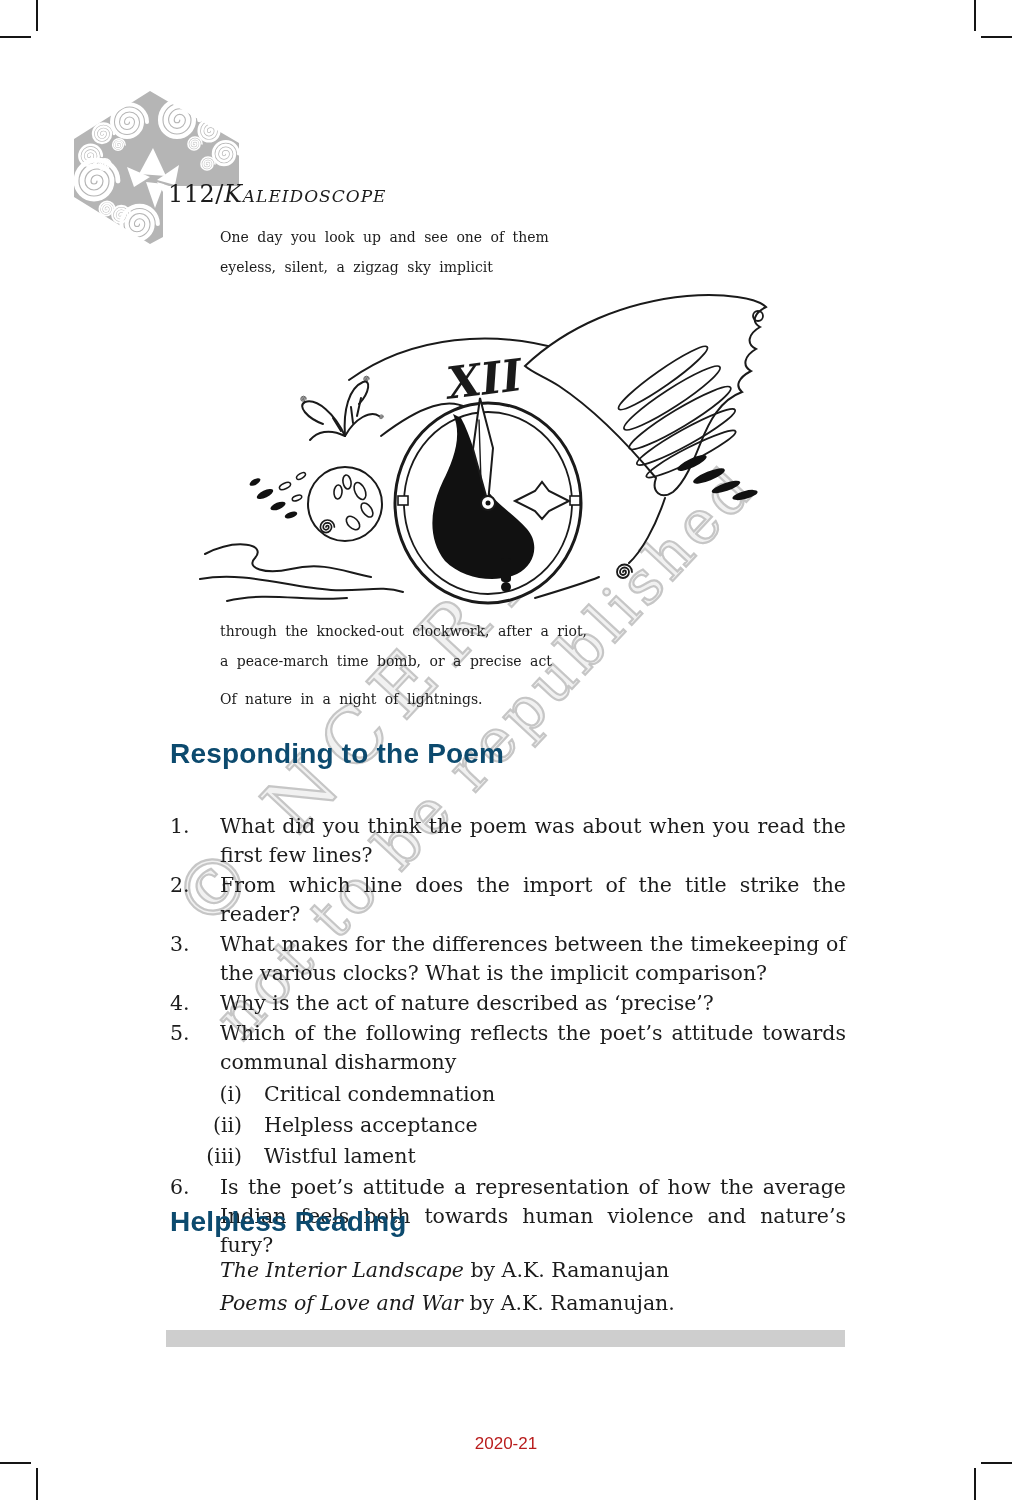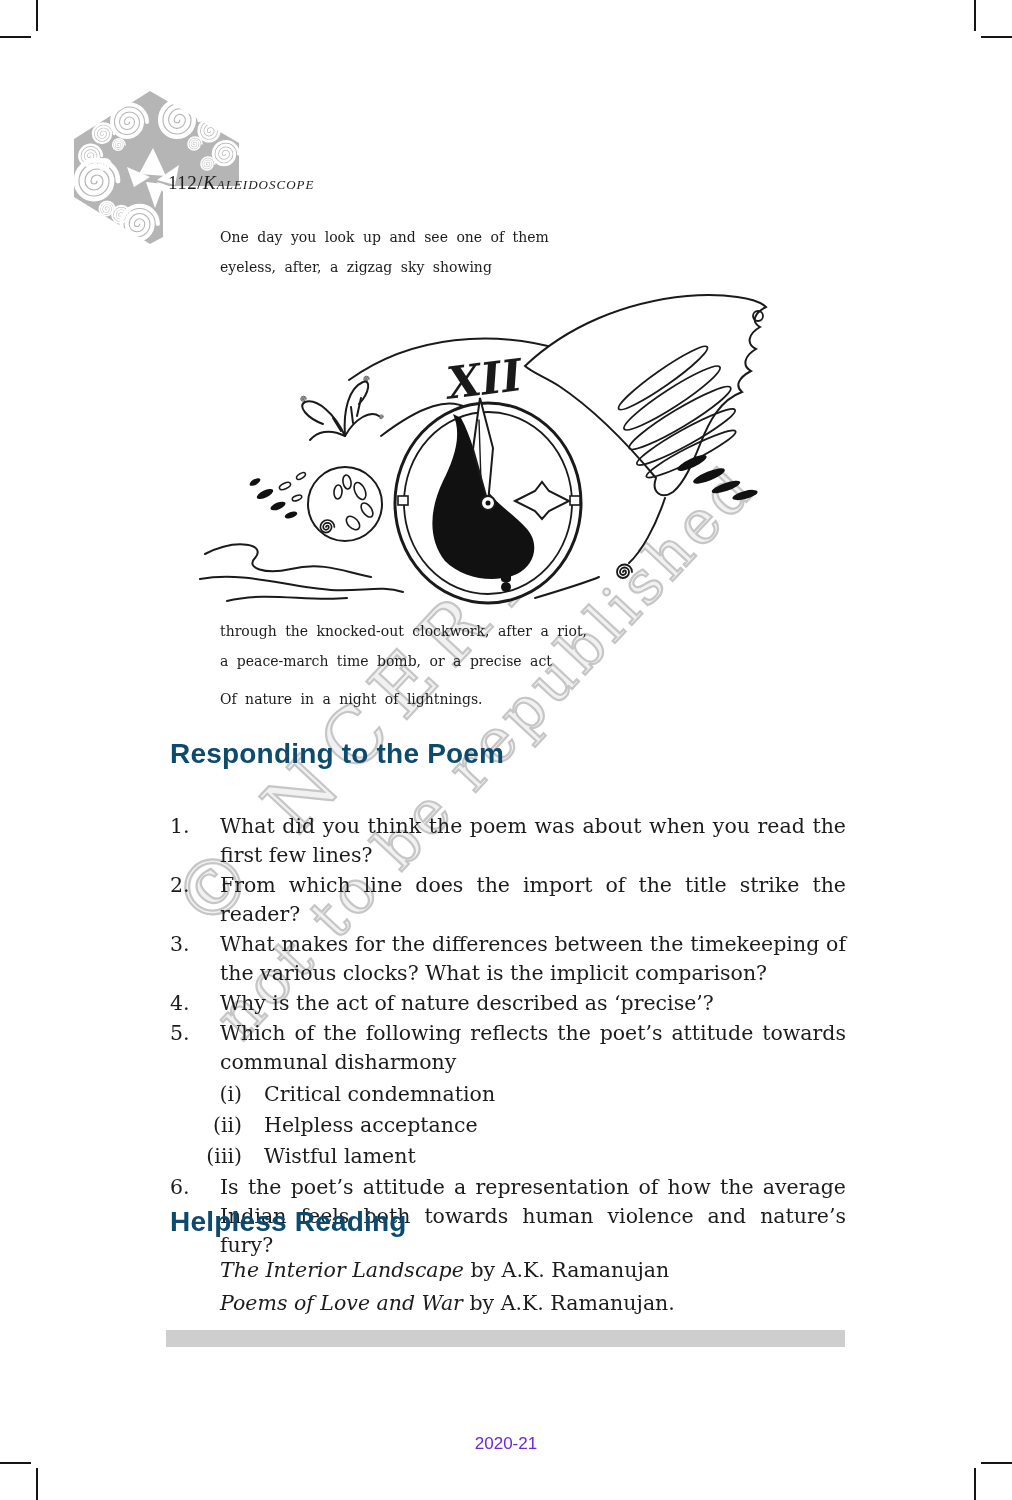--- a/index.html
+++ b/index.html
@@ -10,21 +10,21 @@
   
   .watermark{position:absolute;left:110px;top:590px;width:780px;height:320px;
              transform:rotate(-47deg);z-index:1;pointer-events:none;
              font-family:"DejaVu Serif",serif;color:#f1f1f1;
              -webkit-text-stroke:2.2px #c6c6c6;text-align:left;}
   .wm-line1{font-size:76px;letter-spacing:16px;margin:0 0 26px 56px;}
   .wm-line2{font-size:60px;letter-spacing:5px;margin-left:0px;}
   .content{position:absolute;left:0;top:0;width:1012px;height:1500px;z-index:2;}
   
   .ornament{position:absolute;left:73px;top:88px;width:168px;height:158px;}
-  .header{position:absolute;left:168px;top:172px;font-size:19px;letter-spacing:.5px;font-family:Liberation Serif, serif;}
+  .header{position:absolute;left:168px;top:180px;font-size:24px;letter-spacing:.5px;}
   .book-title{font-variant:small-caps;font-style:italic;letter-spacing:1px;}
   
   .poem{position:absolute;left:220px;font-size:14px;line-height:30px;word-spacing:4px;white-space:nowrap;}
   .poem1{top:222px;}
   .poem2{top:616px;}
   .poem3{top:684px;}
   
   .illus{position:absolute;left:195px;top:286px;width:580px;height:322px;}
   
   .sec-head{position:absolute;left:170px;font-family:"Liberation Sans","DejaVu Sans",sans-serif;
@@ -40,21 +40,21 @@
   .opt{display:flex;line-height:28px;margin:3px 0;}
   .opt-num{width:72px;flex:0 0 72px;text-align:right;}
   .opt-text{margin-left:22px;}
   
   .readings{position:absolute;left:220px;top:1254px;font-size:20.5px;line-height:33px;}
   .r-title{font-style:italic;}
   
   .gray-bar{position:absolute;left:166px;top:1330px;width:679px;height:17px;background:#cecece;}
   
   .footer{position:absolute;left:0;top:1434px;width:1012px;text-align:center;
-          font-family:"Liberation Sans","DejaVu Sans",sans-serif;font-size:17px;color:#6d28d9;}
+          font-family:"Liberation Sans","DejaVu Sans",sans-serif;font-size:17px;color:#b91c1c;}
 </style>
 </head>
 <body>
 
 <div class="page">
 
   <div class="crop" style="left:36px;top:0;width:2px;height:31px"></div>
   <div class="crop" style="left:0;top:36px;width:31px;height:2px"></div>
   <div class="crop" style="left:974px;top:0;width:2px;height:31px"></div>
   <div class="crop" style="left:981px;top:36px;width:31px;height:2px"></div>
@@ -103,21 +103,21 @@
         </g>
       </svg>
     </div>
 
     <div class="header">
       <span>112</span><span>/</span><span class="book-title">Kaleidoscope</span>
     </div>
 
     <div class="poem poem1">
       <div>One day you look up and see one of them</div>
-      <div>eyeless, after, a zigzag sky showing</div>
+      <div>eyeless, silent, a zigzag sky implicit</div>
     </div>
 
     <div class="illus">
       <svg width="580" height="322" viewBox="0 0 580 322" fill="none" stroke="#1a1a1a" stroke-width="2" stroke-linecap="round">
         <defs>
           <path id="spk" d="M 0 0 a 2 2 0 0 1 4 0 a 4 4 0 0 1 -8 0 a 6 6 0 0 1 12 0 a 8 8 0 0 1 -16 0 a 10 10 0 0 1 20 0" fill="none" stroke="#1a1a1a" stroke-width="2.4" stroke-linecap="round"></path>
         </defs>
 
         <path d="M154,94 C218,48 300,44 368,64"></path>
         <path d="M186,150 C228,118 254,112 272,122"></path>

